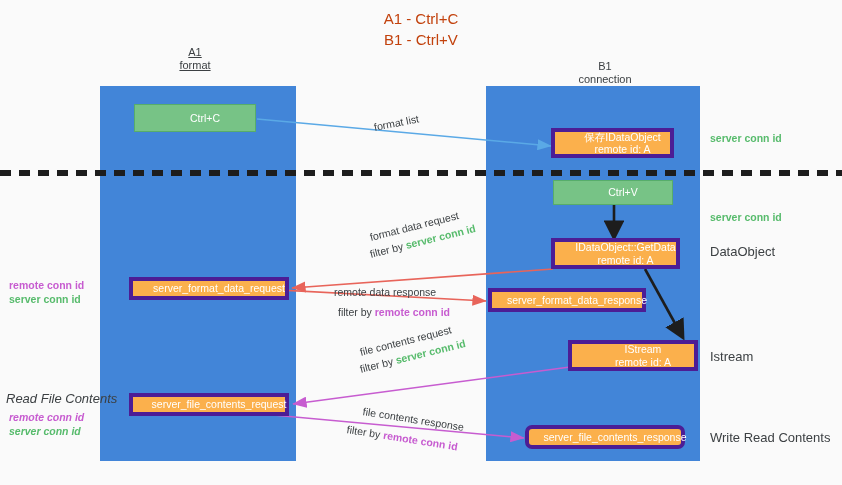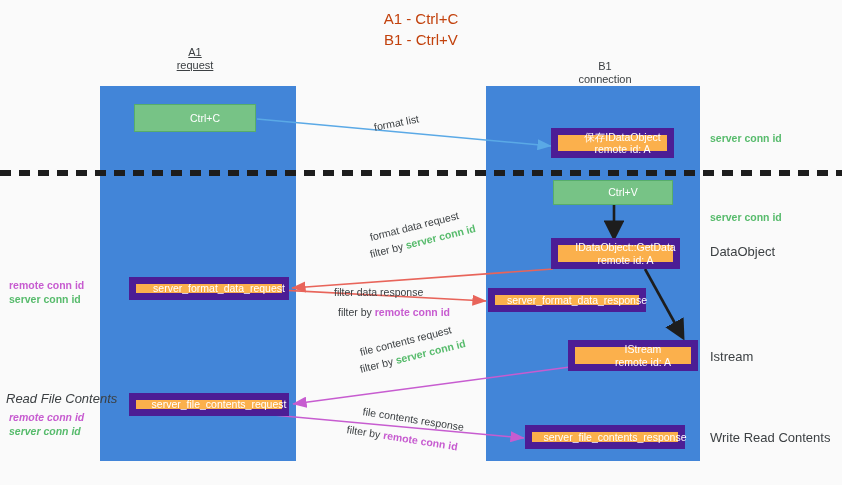--- a/index.html
+++ b/index.html
@@ -30,21 +30,21 @@
   .box{
     box-sizing:border-box;
     display:flex;flex-direction:column;
     align-items:center;justify-content:center;
     color:#ffffff;font-size:10.5px;line-height:12.5px;
     text-align:center;
     padding-left:20px;
   }
   .box .l2{display:block;}
   .box-green{background:#77c386;border:1px solid #57ad6a;}
-  .box-orange{background:#fbb04c;border:7px solid #4c1d95;}
+  .box-orange{background:#fbb04c;border:4px solid #4c1d95;}
 
   
   .lbl{font-size:10.5px;color:#3c4043;line-height:14px;white-space:nowrap;}
   .lbl.big{font-size:13px;}
   .green{color:#57bb6c;font-weight:bold;}
   .magenta{color:#c75cd0;font-weight:bold;}
   .rot-a{transform:rotate(-11deg);transform-origin:left center;}
   .rot-b{transform:rotate(-14deg);transform-origin:left center;}
   .rot-c{transform:rotate(9deg);transform-origin:left center;}
 
@@ -62,21 +62,21 @@
 
 <div class="stage">
 
   <div class="abs title">
     <div>A1 - Ctrl+C</div>
     <div>B1 - Ctrl+V</div>
   </div>
 
   <div class="abs colhead" style="left:125px;top:46px;width:140px;text-decoration:underline;">
     <div>A1</div>
-    <div>request</div>
+    <div>format</div>
   </div>
   <div class="abs colhead" style="left:525px;top:60px;width:160px;">
     <div>B1</div>
     <div>connection</div>
   </div>
 
   <div class="abs lane" style="left:100px;top:86px;width:196px;height:375px;"></div>
   <div class="abs lane" style="left:486px;top:86px;width:214px;height:375px;"></div>
 
   <svg class="ov">
@@ -138,37 +138,37 @@
   </div>
 
   <div class="abs box box-orange" style="left:488px;top:288px;width:158px;height:24px;">
     <span>server_format_data_response</span>
   </div>
 
   <div class="abs box box-orange" style="left:129px;top:393px;width:160px;height:23px;">
     <span>server_file_contents_request</span>
   </div>
 
-  <div class="abs box box-orange" style="left:525px;top:425px;width:160px;height:24px;">
+  <div class="abs box box-orange" style="left:525px;top:425px;width:160px;height:24px;border-radius:7px;">
     <span>server_file_contents_response</span>
   </div>
 
   <div class="abs dashline"></div>
 
   <div class="abs lbl rot-a" style="left:374px;top:120px;">format list</div>
 
   <div class="abs" style="left:370px;top:230px;">
     <div class="lbl rot-b">format data request</div>
     <div class="lbl rot-b" style="margin-top:3px;">
       <span>filter by </span><span class="green">server conn id</span>
     </div>
   </div>
 
   <div class="abs" style="left:334px;top:285px;">
-    <div class="lbl">filter data response</div>
+    <div class="lbl">remote data response</div>
     <div class="lbl" style="margin-top:6px;margin-left:4px;">
       <span>filter by </span><span class="magenta">remote conn id</span>
     </div>
   </div>
 
   <div class="abs" style="left:360px;top:345px;">
     <div class="lbl rot-b">file contents request</div>
     <div class="lbl rot-b" style="margin-top:3px;">
       <span>filter by </span><span class="green">server conn id</span>
     </div>

